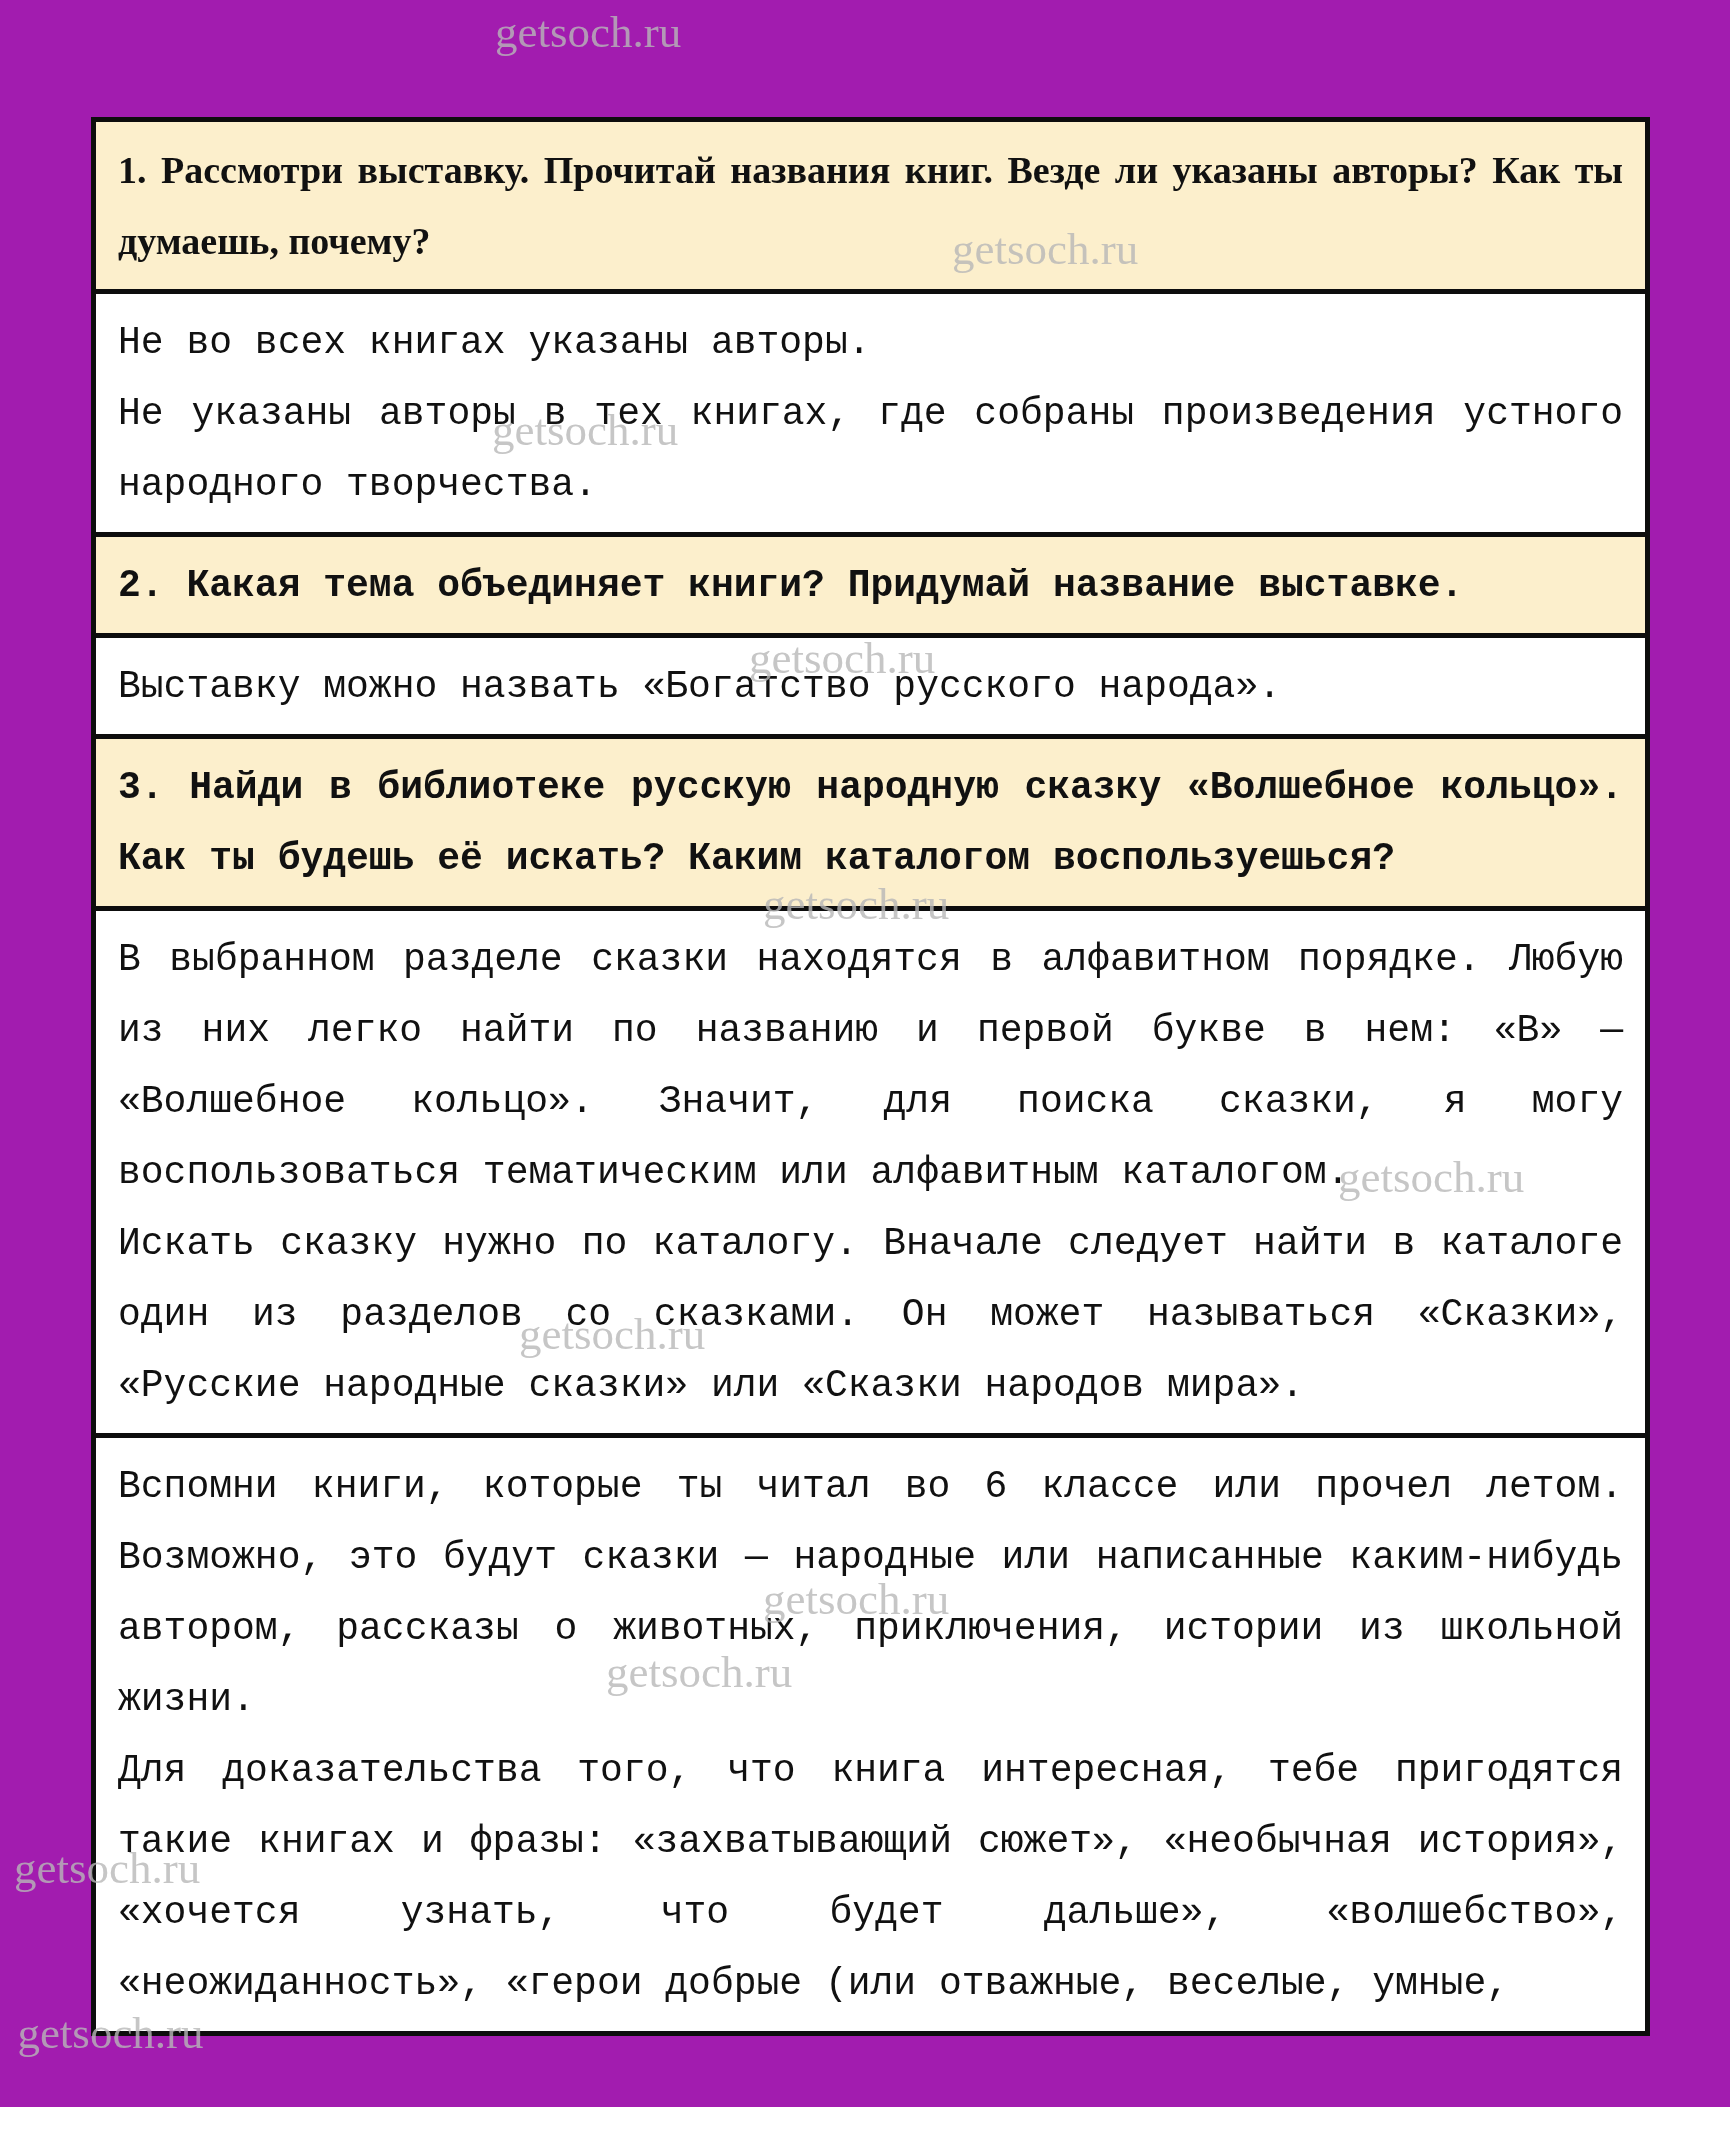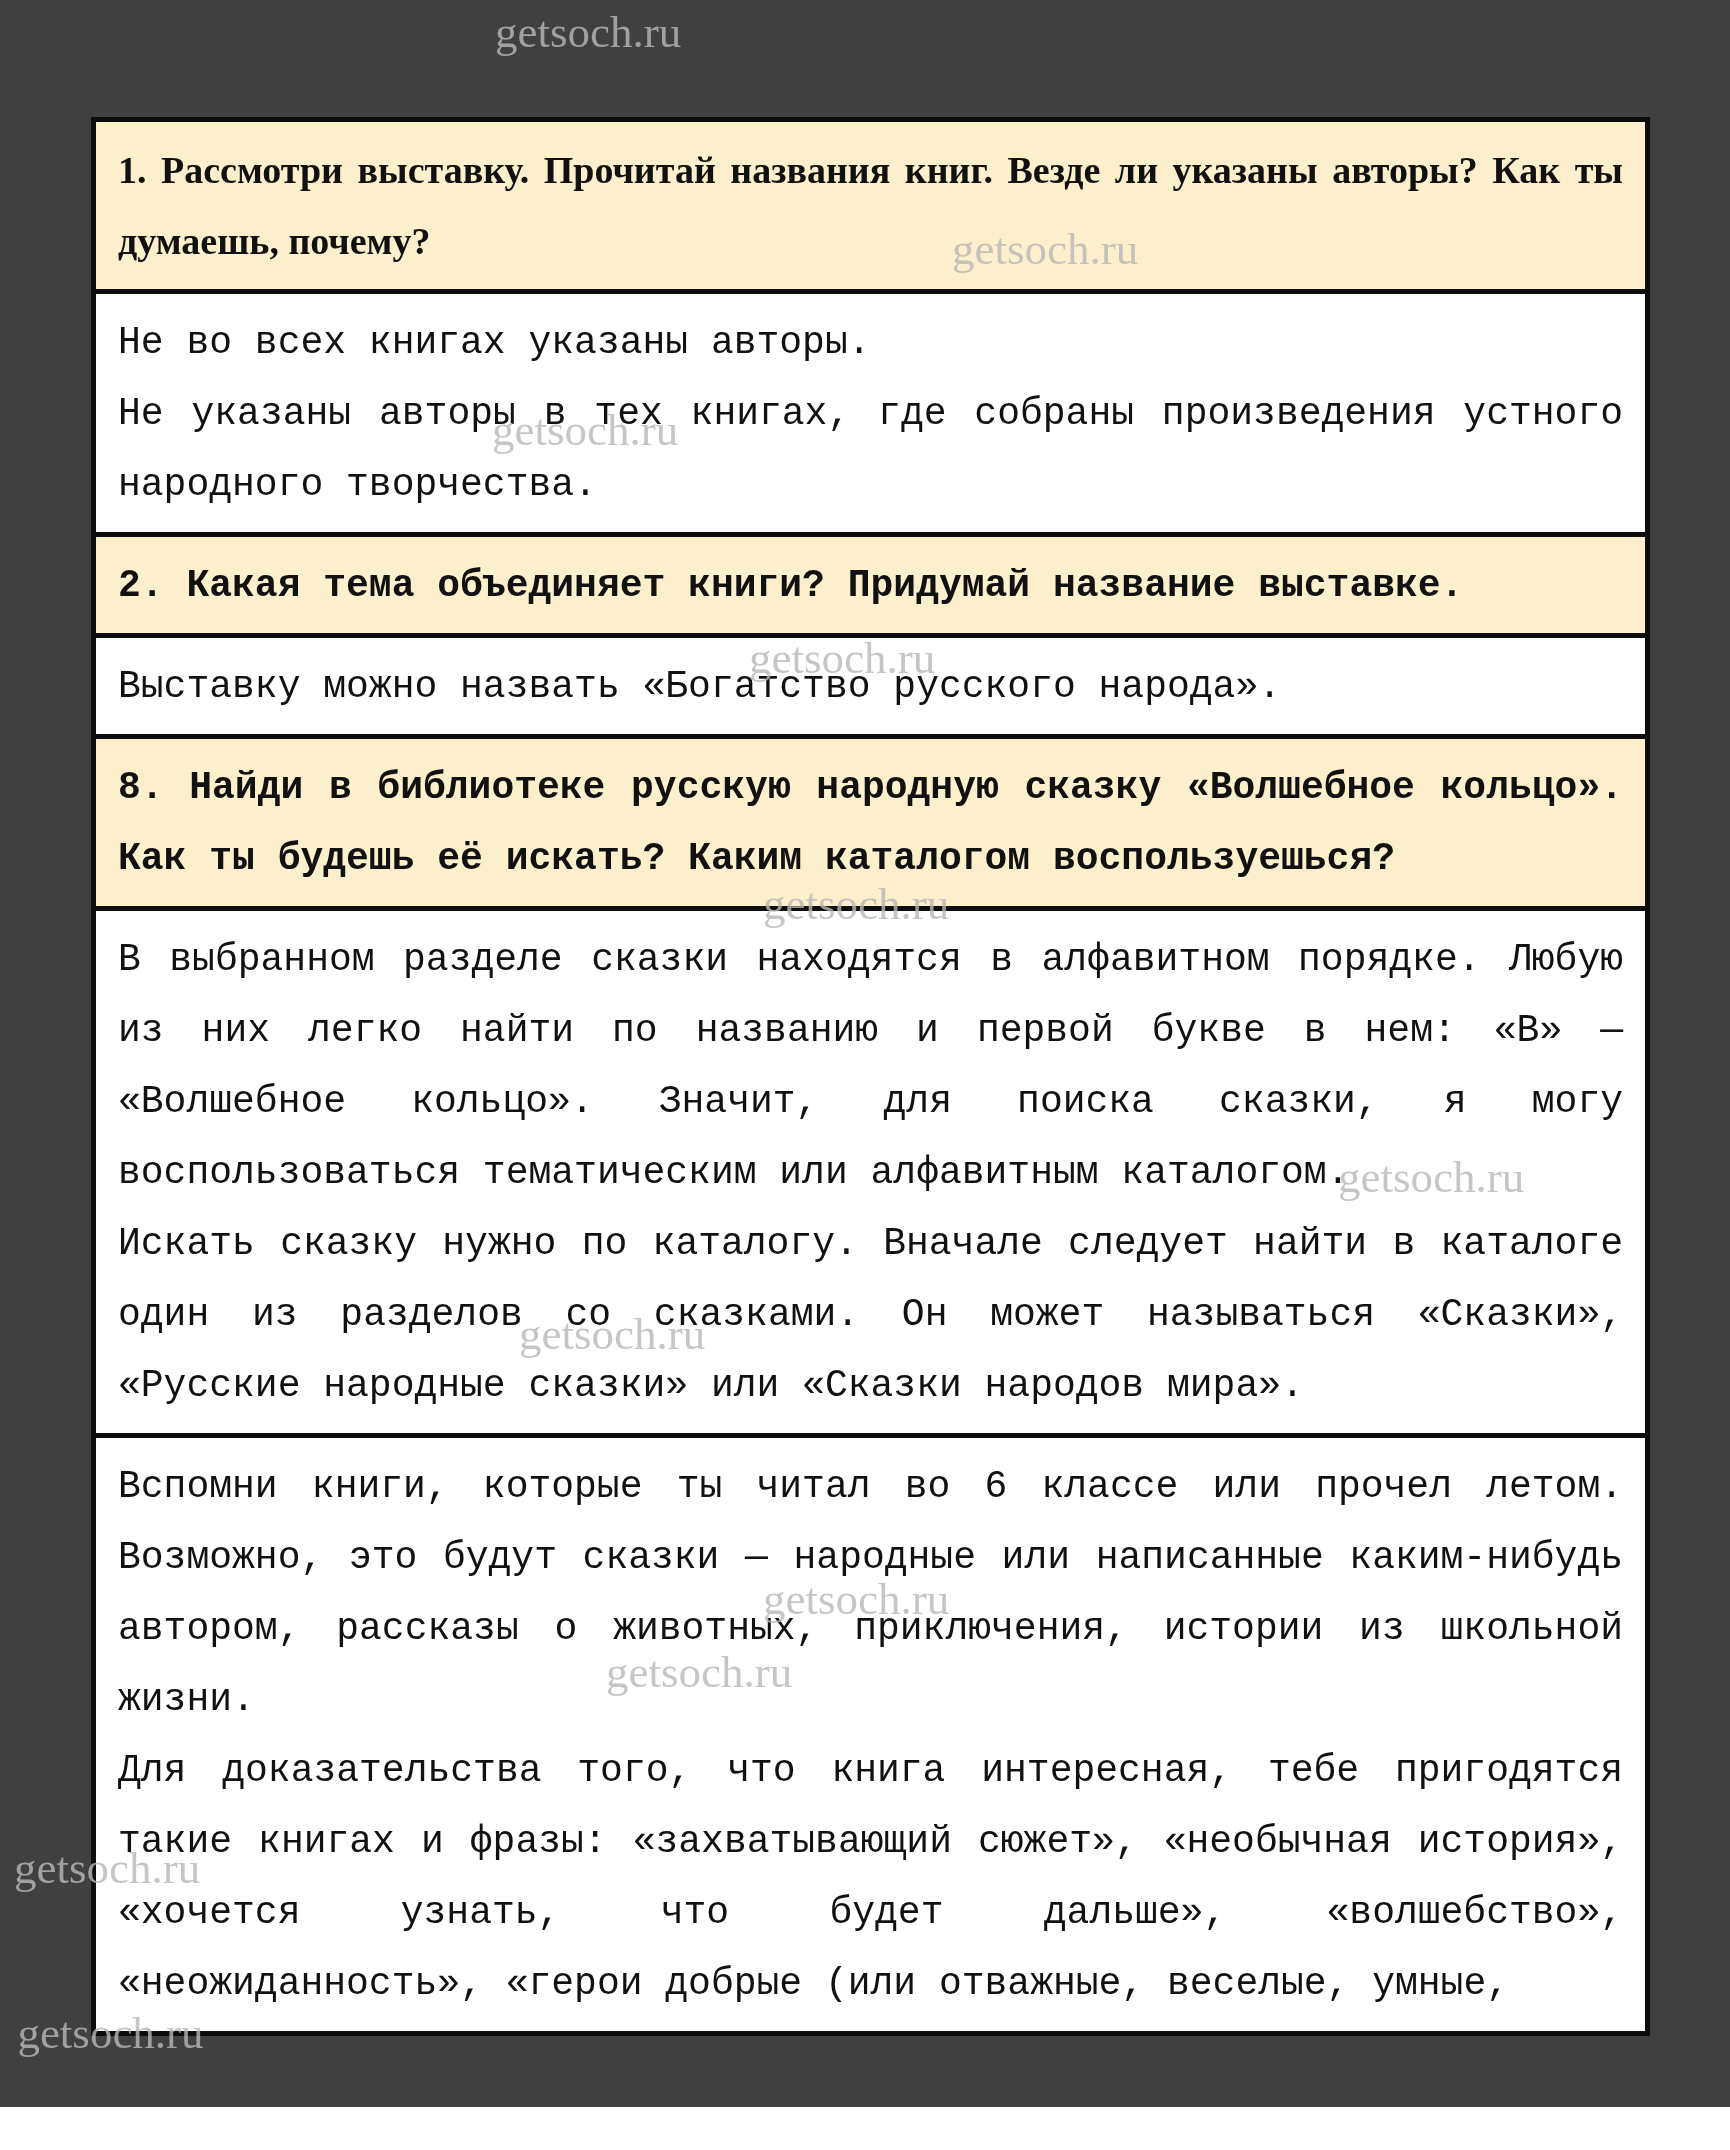--- a/index.html
+++ b/index.html
@@ -1,20 +1,20 @@
 <!DOCTYPE html>
 <html style="--question_bg: #fcefcc; --answer_bg: #ffffff; --border: #0d0d0d; --text: #111111; --watermark: #b8b8b8;font-size:11px"><head>
 <meta charset="utf-8">
 <style>
   html, body { margin: 0; padding: 0; background: #ffffff; }
   .page {
     position: relative;
     width: 1731px;
     height: 2107px;
-    background: #404040;
+    background: #a21caf;
     overflow: hidden;
     font-family: "Liberation Serif", "DejaVu Serif", serif;
   }
   .doc {
     position: absolute;
     left: 91px;
     top: 117px;
     width: 1549px;
     border: 5.6px solid var(--border, #0d0d0d);
     z-index: 1;
@@ -80,21 +80,21 @@
 
     <div class="block question">
       <p>2. Какая тема объединяет книги? Придумай название выставке.</p>
     </div>
 
     <div class="block answer">
       <p>Выставку можно назвать «Богатство русского народа».</p>
     </div>
 
     <div class="block question">
-      <p>8. Найди в библиотеке русскую народную сказку «Волшебное кольцо». Как ты будешь её искать? Каким каталогом воспользуешься?</p>
+      <p>3. Найди в библиотеке русскую народную сказку «Волшебное кольцо». Как ты будешь её искать? Каким каталогом воспользуешься?</p>
     </div>
 
     <div class="block answer">
       <p>В выбранном разделе сказки находятся в алфавитном порядке. Любую из них легко найти по названию и первой букве в нем: «В» — «Волшебное кольцо». Значит, для поиска сказки, я могу воспользоваться тематическим или алфавитным каталогом.</p>
       <p>Искать сказку нужно по каталогу. Вначале следует найти в каталоге один из разделов со сказками. Он может называться «Сказки», «Русские народные сказки» или «Сказки народов мира».</p>
     </div>
 
 
     <div class="block answer">
       <p>Вспомни книги, которые ты читал во 6 классе или прочел летом. Возможно, это будут сказки — народные или написанные каким-нибудь автором, рассказы о животных, приключения, истории из школьной жизни.</p>

